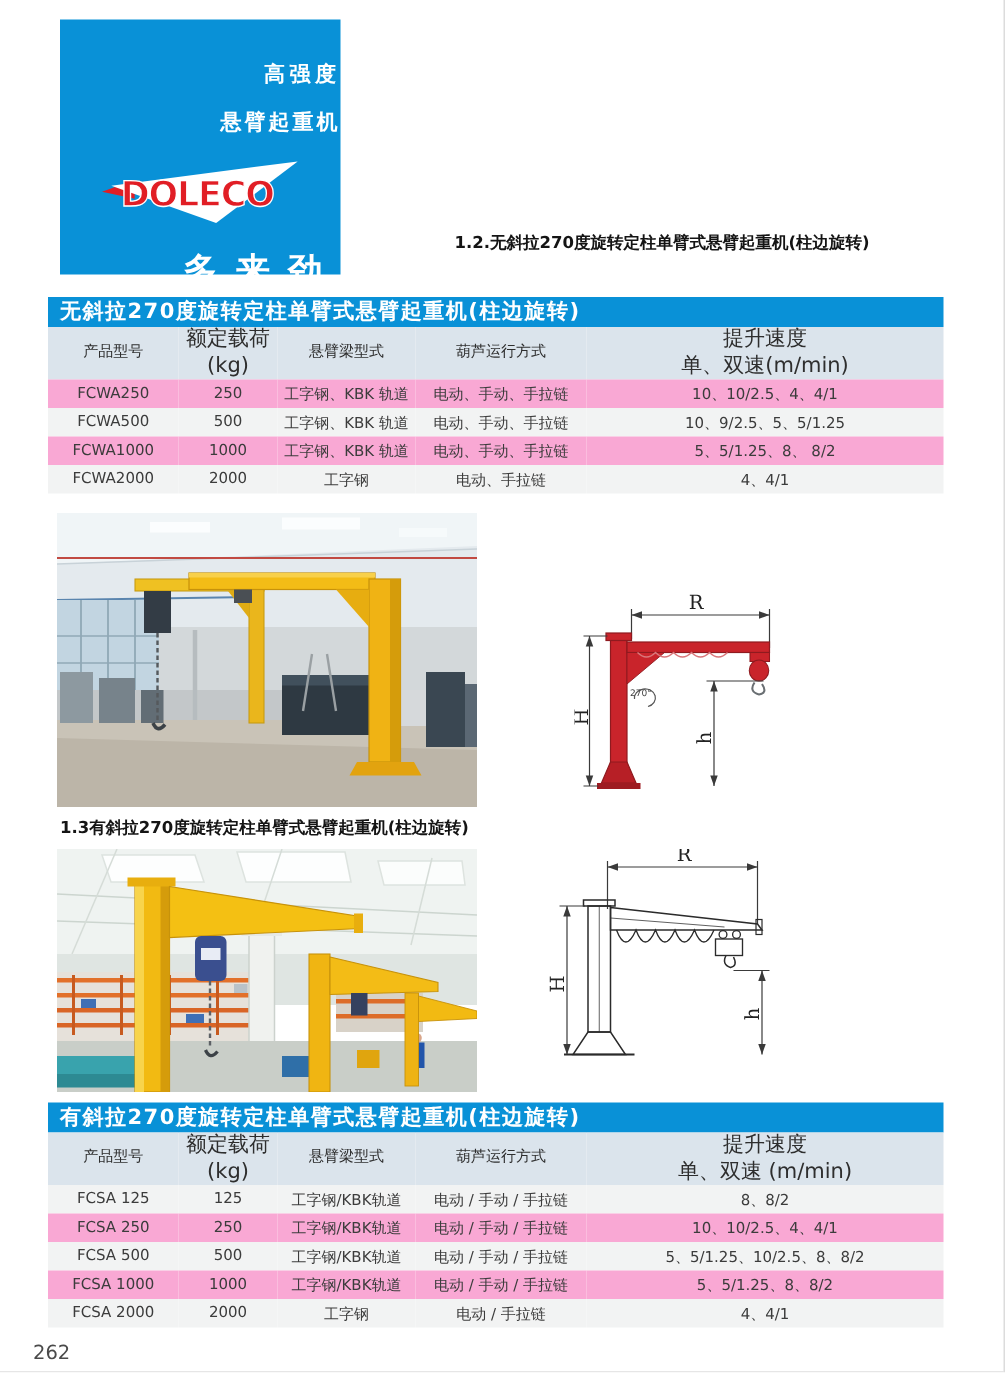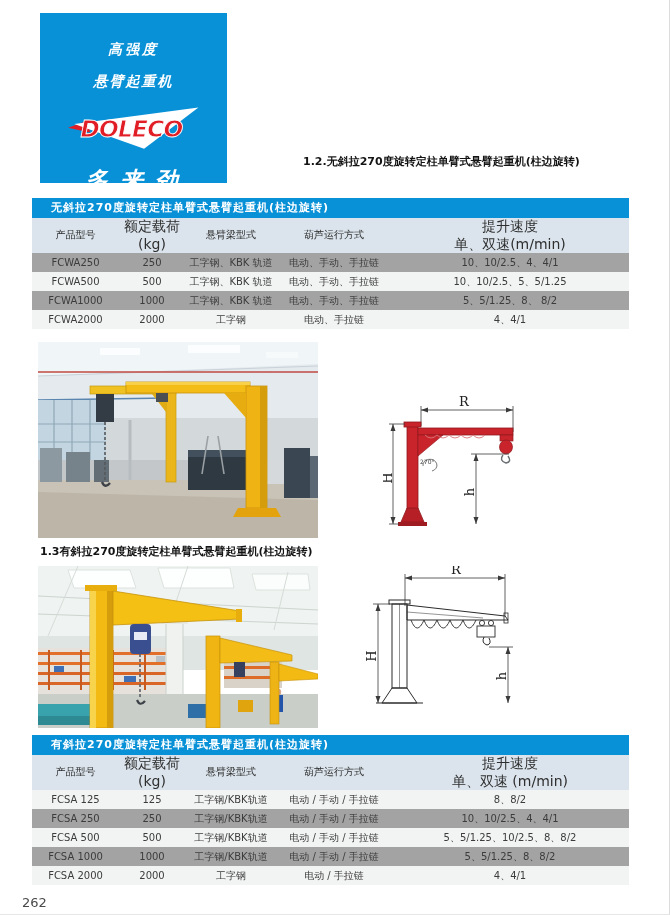--- a/index.html
+++ b/index.html
@@ -1,40 +1,40 @@
 <!DOCTYPE html>
 <html><head>
 <meta charset="utf-8">
 <style>
   html,body{margin:0;padding:0;background:#ffffff;}
   .page{position:relative;width:670px;height:915px;background:#fff;overflow:hidden;
         font-family:"DejaVu Sans","Liberation Sans",sans-serif;
         border-right:1px solid #dcdcdc;border-bottom:1px solid #e6e6e6;box-sizing:border-box;}
 
   
-  .brand-box{position:absolute;left:40px;top:13px;width:187px;height:170px;background:#0991d7;color:#fff;text-align:center;font-style:italic;}
+  .brand-box{position:absolute;left:40px;top:13px;width:187px;height:170px;background:#0991d7;color:#fff;text-align:right;}
   .brand-t1{position:absolute;left:0;right:0;top:28px;font-size:14px;font-weight:bold;letter-spacing:3px;}
   .brand-t2{position:absolute;left:0;right:0;top:60px;font-size:14px;font-weight:bold;letter-spacing:2px;}
   .brand-logo{position:absolute;left:28px;top:90px;width:132px;height:48px;}
   .brand-cn{position:absolute;left:0;right:0;top:152px;font-size:23px;font-weight:bold;letter-spacing:12px;padding-left:8px;}
 
   
   .sec1-heading{position:absolute;left:303px;top:154px;font-size:11px;font-weight:bold;color:#141414;}
   .sec2-heading{position:absolute;left:40px;top:544px;font-size:11px;font-weight:bold;color:#141414;}
 
   
   .tbl-block{position:absolute;left:32px;width:597px;}
   .tbl1{top:198px;} .tbl2{top:735px;}
-  .tbl-bar{height:20px;line-height:20px;background:#0991d7;color:#fff;font-size:11px;font-weight:bold;padding-left:19px;letter-spacing:1px;}
+  .tbl-bar{height:20px;line-height:20px;background:#0991d7;color:#fff;font-size:14px;font-weight:bold;padding-left:8px;letter-spacing:1px;}
   table.ptable{width:597px;border-collapse:collapse;table-layout:fixed;font-size:10px;color:#3c3c3c;}
   table.ptable th{background:#dbe4ec;font-weight:normal;color:#2e2e2e;text-align:center;vertical-align:middle;line-height:1.25;padding:0;}
   .tbl1 th{height:27px;} .tbl2 th{height:30px;}
   table.ptable td{height:19px;text-align:center;vertical-align:middle;padding:0;}
   table.ptable tr.r-odd td{background:#f2f3f3;}
-  table.ptable tr.r-even td{background:#a3a3a3;}
+  table.ptable tr.r-even td{background:#f9a8d4;}
   .hsub{display:block;font-size:14px;}
 
   
   .photo1{position:absolute;left:38px;top:342px;width:280px;height:196px;}
   .photo2{position:absolute;left:38px;top:566px;width:280px;height:162px;}
   .caption1{position:absolute;left:360px;top:355px;font-size:10.5px;color:#3a3a3a;}
   .drawing1{position:absolute;left:383px;top:392px;width:145px;height:148px;}
   .drawing2{position:absolute;left:363px;top:566px;width:160px;height:150px;}
   .dim-label{font-family:"DejaVu Serif","Liberation Serif",serif;font-size:13px;fill:#222;}
   .dim-line{stroke:#3a3a3a;stroke-width:0.8;fill:none;}
@@ -88,21 +88,21 @@
             <td>250</td>
             <td>工字钢、KBK 轨道</td>
             <td>电动、手动、手拉链</td>
             <td>10、10/2.5、4、4/1</td>
       </tr>
       <tr class="r-odd">
         <td>FCWA500</td>
             <td>500</td>
             <td>工字钢、KBK 轨道</td>
             <td>电动、手动、手拉链</td>
-            <td>10、10/2.5、5、5/1.25</td>
+            <td>10、9/2.5、5、5/1.25</td>
       </tr>
       <tr class="r-even">
         <td>FCWA1000</td>
             <td>1000</td>
             <td>工字钢、KBK 轨道</td>
             <td>电动、手动、手拉链</td>
             <td>5、5/1.25、8、 8/2</td>
       </tr>
       <tr class="r-odd">
         <td>FCWA2000</td>

